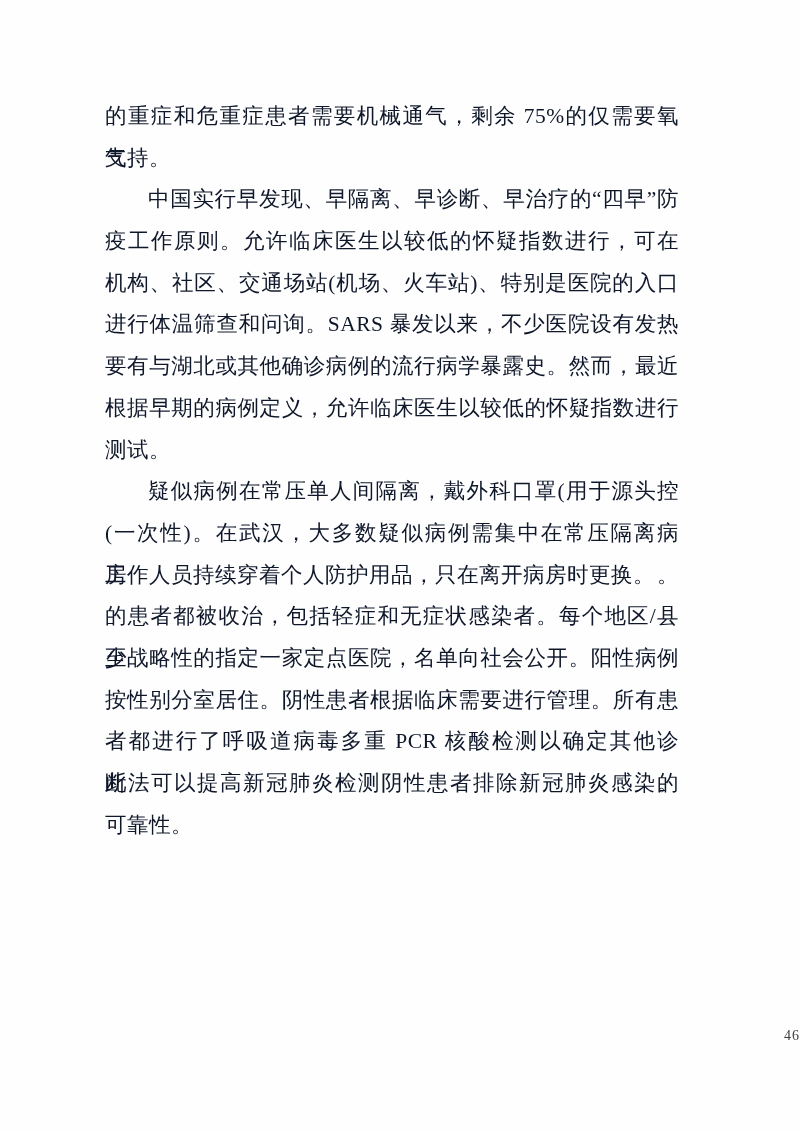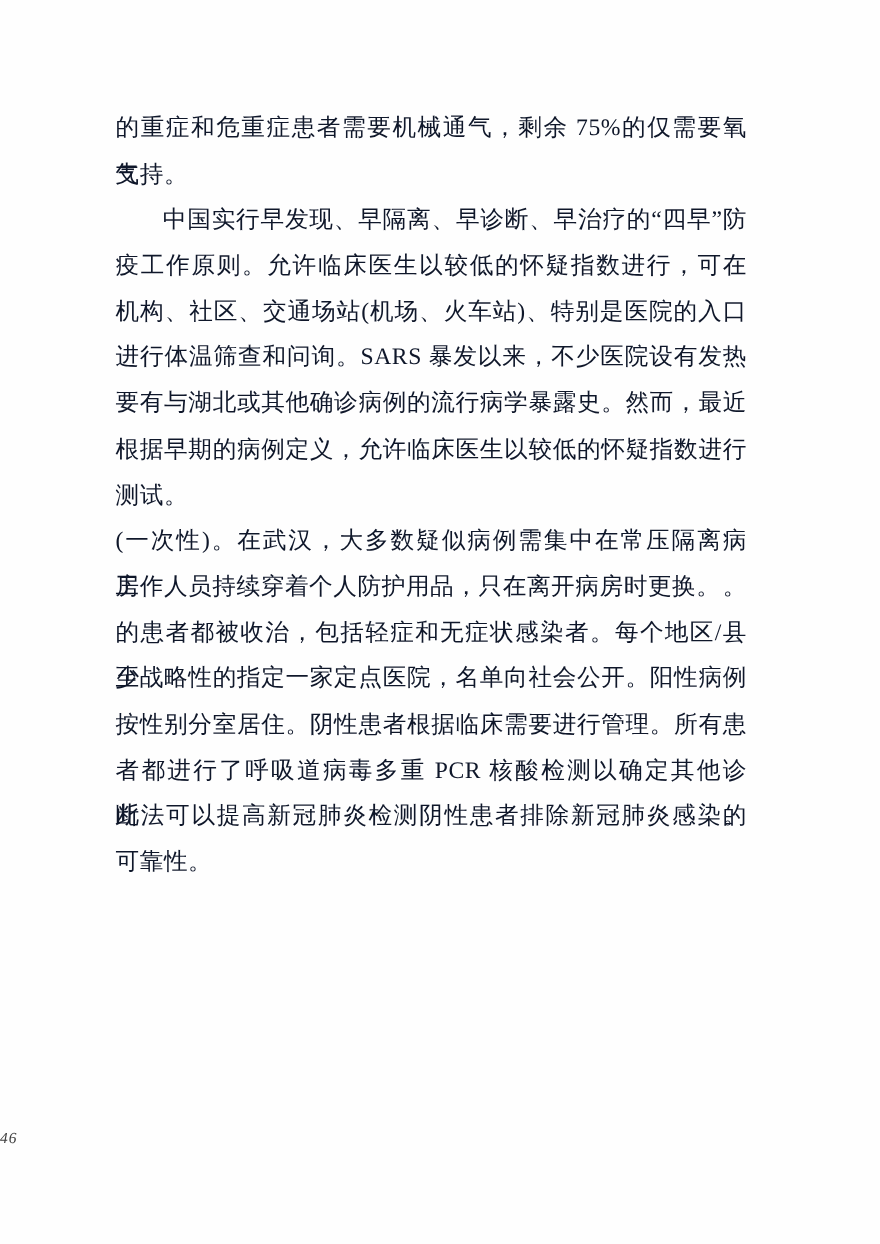--- a/index.html
+++ b/index.html
@@ -41,22 +41,21 @@
     text-align-last: justify;
   }
   .line.indent {
     padding-left: 43px;
   }
   .footer {
     position: absolute;
     top: 1026px;
     left: 0;
     width: 800px;
-    text-align: left;
-    font-style: italic;
+    text-align: right;
   }
   .page-number {
     font-size: 14px;
     color: #3d3d3d;
     letter-spacing: 1px;
   }
 </style>
 </head>
 <body>
 
@@ -64,20 +63,21 @@
   <div class="content">
       <div class="line fill">的重症和危重症患者需要机械通气，剩余 75%的仅需要氧气</div>
       <div class="line">支持。</div>
       <div class="line indent fill">中国实行早发现、早隔离、早诊断、早治疗的“四早”防</div>
       <div class="line fill">疫工作原则。允许临床医生以较低的怀疑指数进行，可在</div>
       <div class="line fill">机构、社区、交通场站(机场、火车站)、特别是医院的入口</div>
       <div class="line fill">进行体温筛查和问询。SARS 暴发以来，不少医院设有发热</div>
       <div class="line fill">要有与湖北或其他确诊病例的流行病学暴露史。然而，最近</div>
       <div class="line fill">根据早期的病例定义，允许临床医生以较低的怀疑指数进行</div>
       <div class="line">测试。</div>
+      <div class="line indent fill">疑似病例在常压单人间隔离，戴外科口罩(用于源头控</div>
       <div class="line fill">(一次性)。在武汉，大多数疑似病例需集中在常压隔离病房。</div>
       <div class="line">工作人员持续穿着个人防护用品，只在离开病房时更换。</div>
       <div class="line fill">的患者都被收治，包括轻症和无症状感染者。每个地区/县至</div>
       <div class="line fill">少战略性的指定一家定点医院，名单向社会公开。阳性病例</div>
       <div class="line fill">按性别分室居住。阴性患者根据临床需要进行管理。所有患</div>
       <div class="line fill">者都进行了呼吸道病毒多重 PCR 核酸检测以确定其他诊断。</div>
       <div class="line fill">此法可以提高新冠肺炎检测阴性患者排除新冠肺炎感染的</div>
       <div class="line">可靠性。</div>
     </div>
   <div class="footer">

